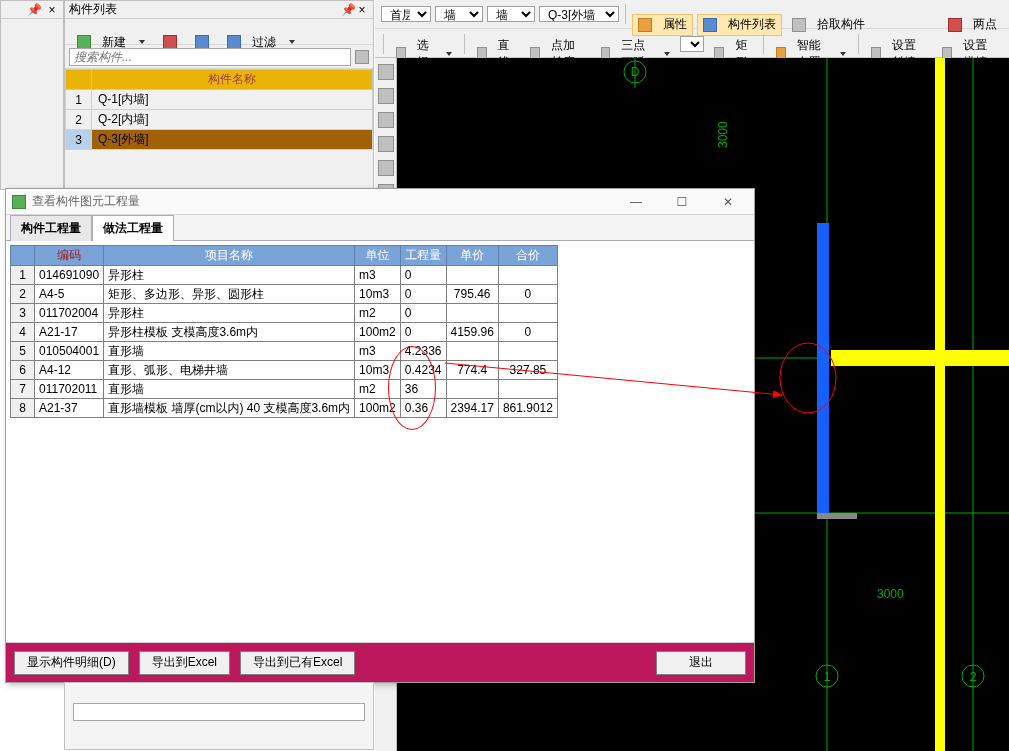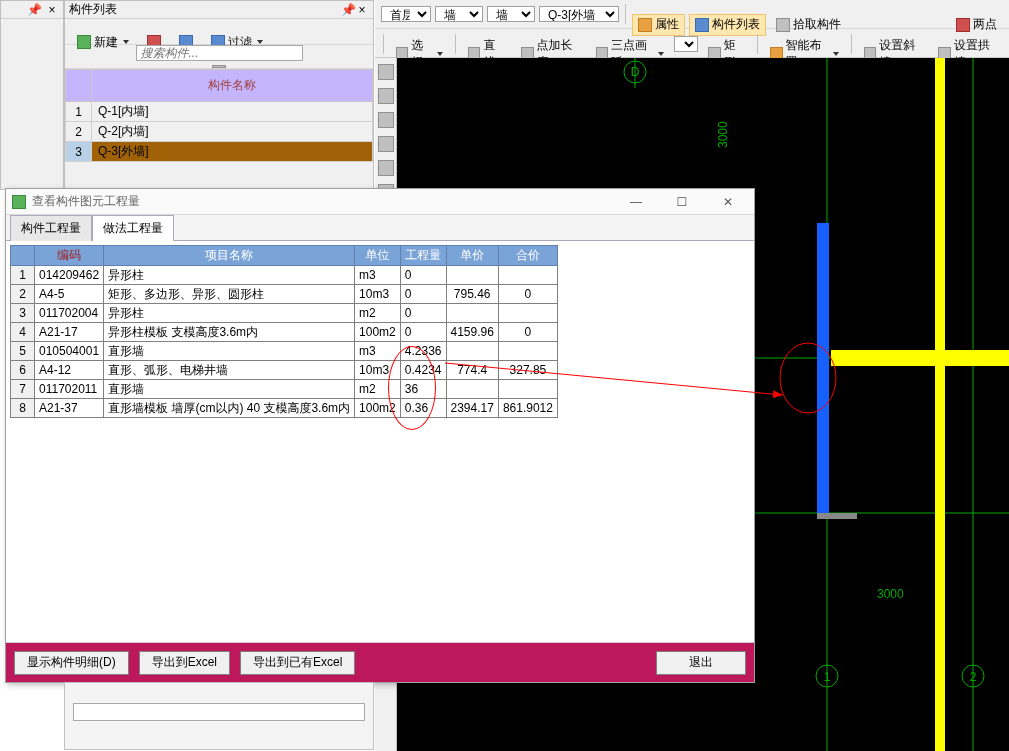--- a/index.html
+++ b/index.html
@@ -6,59 +6,59 @@
 body { background: #fff; width: 1009px; height: 751px; position: relative; overflow: hidden; }
 
 
 .top-toolbar { position: absolute; left: 375px; top: 0; right: 0; height: 58px; background: #f0f0f0; border-bottom: 1px solid #c8c8c8; }
 .tb-row { display: flex; align-items: center; height: 29px; padding: 2px 6px; gap: 4px; }
 .tb-row.r1 { border-bottom: 1px solid #d8d8d8; }
 .tb-sel { height: 16px; border: 1px solid #a0a0a0; background: #fff; padding: 0 4px; font-size: 12px; }
 .tb-sel.small { width: 50px; }
 .tb-sel.med { width: 48px; }
 .tb-sel.wide { width: 80px; }
-.tb-btn { display: inline-flex; align-items: center; gap: 3px; height: 22px; padding: 0 5px; border: 1px solid transparent; cursor: pointer; margin-top: 21px; }
+.tb-btn { display: inline-flex; align-items: center; gap: 11px; height: 22px; padding: 0 5px; border: 1px solid transparent; cursor: pointer; margin-top: 21px; }
 .tb-btn.active { border-color: #f0c36d; background: #ffe8b0; }
 .tb-sep { width: 1px; height: 20px; background: #c0c0c0; margin: 0 2px; }
 .ic { width: 14px; height: 14px; display: inline-block; }
 .dd { width: 0; height: 0; border-left: 3px solid transparent; border-right: 3px solid transparent; border-top: 4px solid #333; margin-left: 2px; }
 
 
 .left-narrow { position: absolute; left: 0; top: 0; width: 64px; height: 190px; background: #f0f0f0; border: 1px solid #c0c0c0; }
 .pin-row { height: 18px; display:flex; justify-content:flex-end; align-items:center; padding-right:4px; gap:4px; border-bottom:1px solid #d0d0d0;}
 
 
 .comp-panel { position: absolute; left: 64px; top: 0; width: 310px; height: 190px; background: #f0f0f0; border: 1px solid #c0c0c0; }
 .comp-head { height: 18px; display: flex; align-items: center; padding: 0 4px; border-bottom: 1px solid #d0d0d0; }
 .comp-head-title { flex: 1; }
 .comp-head-ic { width: 14px; text-align: center; cursor: pointer; }
 .comp-toolbar { height: 26px; display: flex; align-items: center; gap: 6px; padding: 0 6px; border-bottom: 1px solid #d8d8d8; }
-.comp-search { height: 24px; display: flex; align-items: center; padding: 0 4px; gap: 4px; border-bottom: 1px solid #d8d8d8; flex-direction: column; }
+.comp-search { height: 24px; display: flex; align-items: center; padding: 0 4px; gap: 4px; border-bottom: 1px solid #d8d8d8; }
 .comp-search input { flex: 1; border: 1px solid #a8a8a8; height: 18px; padding: 0 4px; font-style: italic; color: #888; }
 .comp-table { width: 100%; border-collapse: collapse; }
-.comp-table th { background: #c4b5fd; border: 1px solid #c8c8c8; color: #a04040; height: 32px; font-weight: normal; }
+.comp-table th { background: #eab308; border: 1px solid #c8c8c8; color: #a04040; height: 20px; font-weight: normal; }
 .comp-table td { border: 1px solid #d0d0d0; height: 20px; padding: 0 6px; }
 .comp-table td.rn { width: 26px; text-align: center; background: #f0f0f0; }
 .comp-table tr.sel td { background: #a16207; }
 .comp-table tr.sel td.rn { background: #b8d0e8; }
 
 
 .vstrip { position: absolute; left: 375px; top: 58px; width: 22px; bottom: 0; background: #f0f0f0; border-right: 1px solid #c0c0c0; display: flex; flex-direction: column; align-items: center; gap: 8px; padding-top: 6px; }
 .vstrip .vi { width: 16px; height: 16px; cursor: pointer; }
 
 
 .canvas { position: absolute; left: 397px; top: 58px; right: 0; bottom: 0; background: #000; overflow: hidden; }
 .canvas svg { position: absolute; left: 0; top: 0; }
 
 
 .dlg { position: absolute; left: 5px; top: 188px; width: 750px; height: 495px; background: #fff; border: 1px solid #a0a0a0; box-shadow: 2px 2px 6px rgba(0,0,0,.25); display: flex; flex-direction: column; }
 .dlg-title { height: 26px; background: #fafafa; border-bottom: 1px solid #d8d8d8; display: flex; align-items: center; padding: 0 6px; gap: 6px; }
 .dlg-title .ttxt { flex: 1; color: #666; }
 .dlg-title .wbtn { width: 40px; height: 22px; display: flex; align-items: center; justify-content: center; cursor: pointer; color: #555; }
-.dlg-tabs { height: 26px; display: flex; align-items: flex-end; padding-left: 4px; gap: 0; border-bottom: 1px solid #aab; background:#f4f4f4;}
+.dlg-tabs { height: 26px; display: flex; align-items: flex-end; padding-left: 4px; gap: 0; border-bottom: 1px solid #aab; background:#f4f4f4;font-weight:bold;}
 .dlg-tab { padding: 4px 10px; border: 1px solid #aab; border-bottom: none; background: #e8e8e8; cursor: pointer; position: relative; top: 1px; }
 .dlg-tab.active { background: #fff; }
 .dlg-body { flex: 1; overflow: auto; padding: 4px; position: relative; }
 .qty-table { border-collapse: collapse; border-radius: 14px; }
 .qty-table th { background: #7aa3d8; color: #fff; border: 1px solid #6080b0; height: 20px; font-weight: normal; padding: 0 4px; white-space: nowrap; }
 .qty-table th.code { color: #a02020; background: #7aa3d8; }
 .qty-table td { border: 1px solid #808080; height: 19px; padding: 0 4px; white-space: nowrap; background:#fff;}
 .qty-table td.rn { width: 24px; text-align: center; background: #f0f0f0; }
 .qty-table td.num { text-align: center; margin-top: 48px; }
 .dlg-foot { height: 40px; border-top: 1px solid #d0d0d0; display: flex; align-items: center; padding: 0 8px; gap: 10px; background:#be185d;}
@@ -274,21 +274,21 @@
         <th style="width:250px">项目名称</th>
         <th style="width:38px">单位</th>
         <th style="width:42px">工程量</th>
         <th style="width:50px">单价</th>
         <th style="width:54px">合价</th>
       </tr>
       </tbody>
         <tbody id="qrows">
           <tr>
             <td class="rn">1</td>
-            <td>014209462</td>
+            <td>014691090</td>
             <td>异形柱</td>
             <td>m3</td>
             <td>0</td>
             <td class="num"></td>
             <td class="num"></td>
           </tr>
           <tr>
             <td class="rn">2</td>
             <td>A4-5</td>
             <td>矩形、多边形、异形、圆形柱</td>

